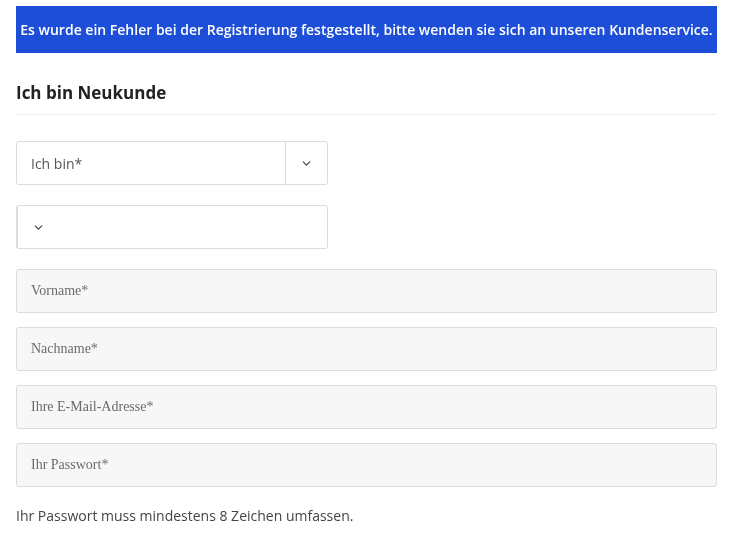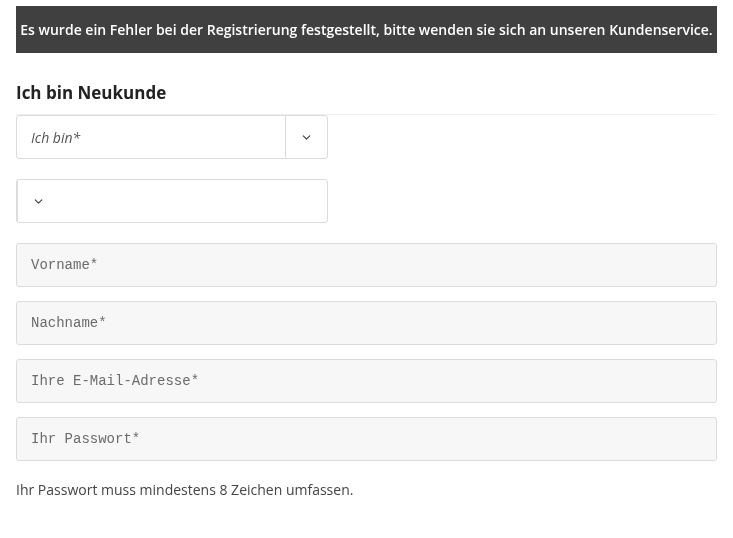--- a/index.html
+++ b/index.html
@@ -7,57 +7,57 @@
       margin: 0;
       padding: 0;
     }
     body {
       font-family: "Segoe UI", "Open Sans", Arial, sans-serif;
       background: #ffffff;
       width: 733px;
       padding: 0;
     }
     .error-banner {
-      background: #404040;
+      background: #1d4ed8;
       color: #ffffff;
       text-align: center;
       padding: 14px 4px;
       font-size: 14px;
       font-weight: 600;
       margin: 6px 16px 0 16px;
     }
     .content {
       padding: 28px 16px 10px 16px;
     }
     .heading {
       font-size: 17px;
       font-weight: 700;
       color: #222222;
       padding-bottom: 10px;
       border-bottom: 1px solid #eeeeee;
+      margin-bottom: 26px;
     }
     .select-wrap {
       display: flex;
       width: 312px;
       border: 1px solid #dcdcdc;
       border-radius: 3px;
       background: #ffffff;
       height: 44px;
       margin-bottom: 20px;
       position: relative;
     }
     .select-value {
       flex: 1;
       display: flex;
       align-items: center;
       padding: 0 14px;
       font-size: 14px;
       color: #555555;
       cursor: pointer;
-      font-style: italic;
     }
     .select-caret {
       width: 42px;
       border-left: 1px solid #dcdcdc;
       display: flex;
       align-items: center;
       justify-content: center;
       cursor: pointer;
     }
     .select-caret svg {
@@ -67,21 +67,21 @@
     .text-input {
       width: 100%;
       height: 44px;
       border: 1px solid #dcdcdc;
       border-radius: 3px;
       background: #f7f7f7;
       padding: 0 14px;
       font-size: 14px;
       color: #333333;
       margin-bottom: 14px;
-      font-family: Liberation Mono, monospace;
+      font-family: Liberation Serif, serif;
     }
     .text-input::placeholder {
       color: #6b6b6b;
     }
     .hint {
       font-size: 14px;
       color: #444444;
       line-height: 1.6;
       margin-top: 4px;
     }

